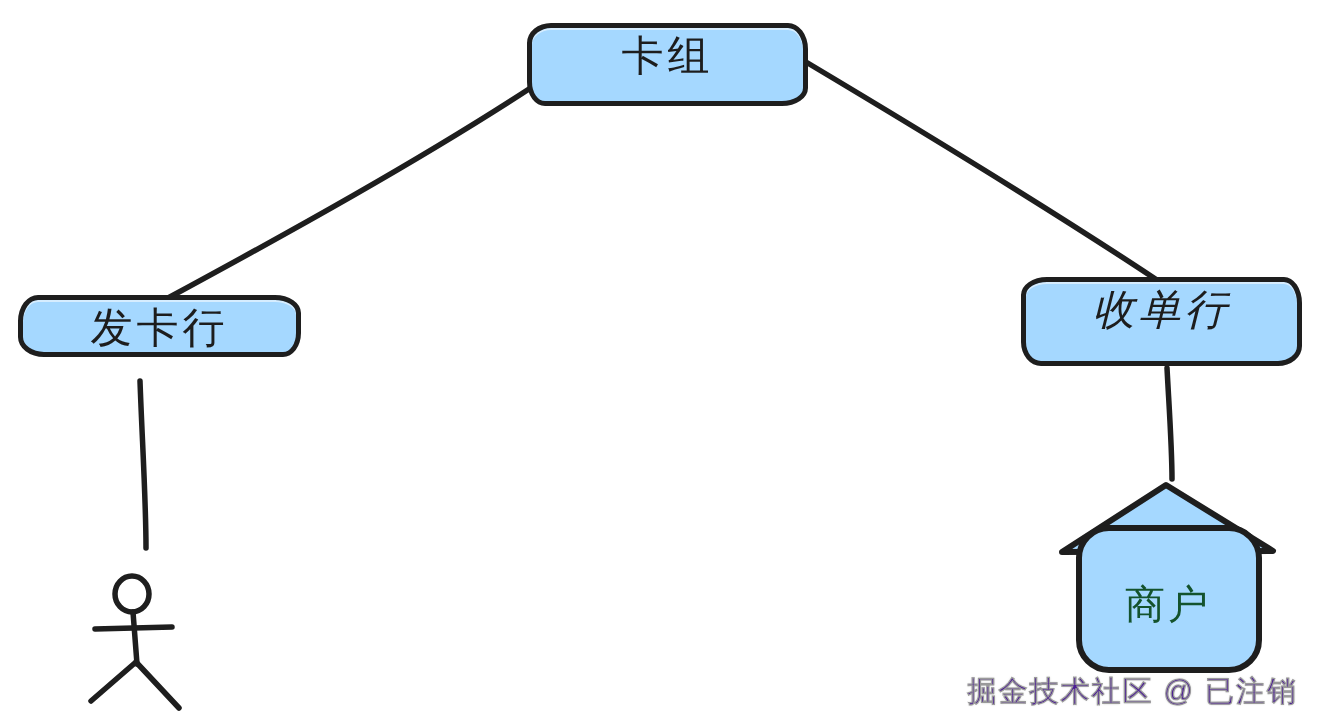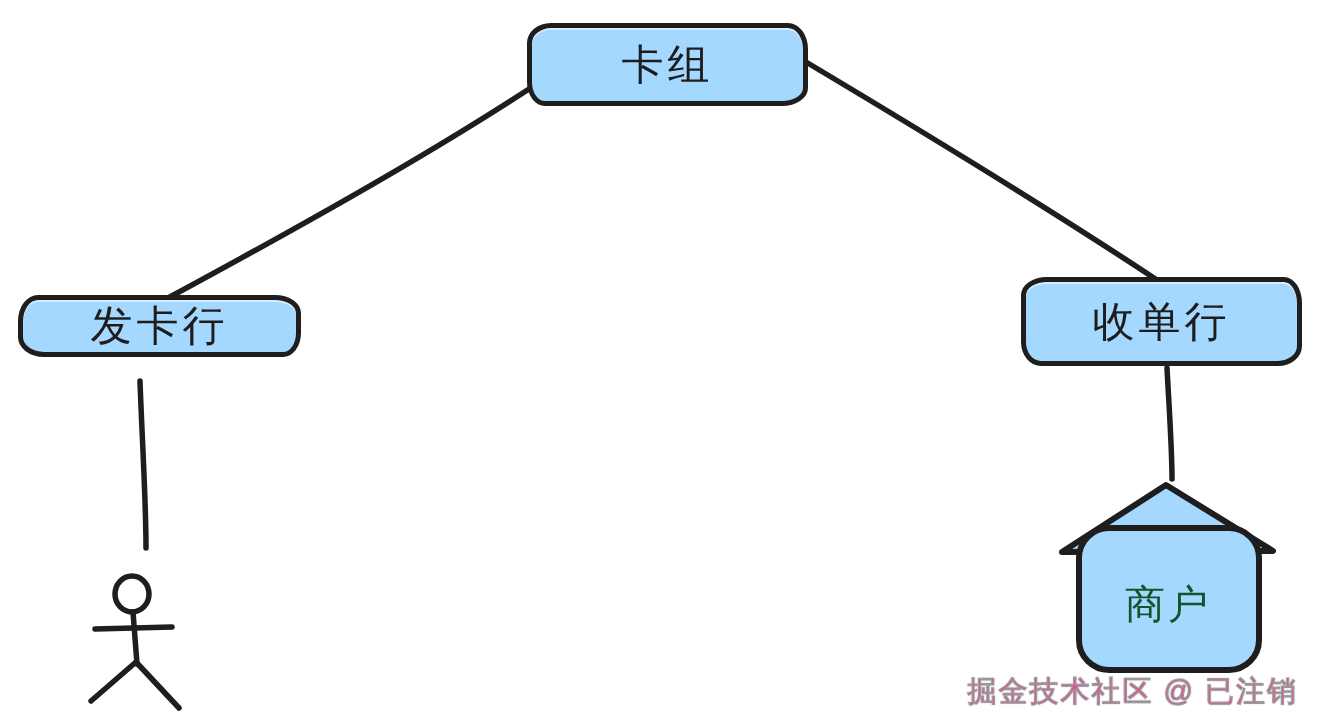--- a/index.html
+++ b/index.html
@@ -21,54 +21,54 @@
     top: 0;
     width: 1321px;
     height: 723px;
   }
   .node {
     position: absolute;
     background: #a5d8ff;
     border: 5px solid #1e1e1e;
     box-sizing: border-box;
     display: flex;
-    align-items: center;
     justify-content: center;
     font-size: 42px;
     color: #1d1d1d;
     letter-spacing: 4px;
     box-shadow: inset 0 2px 0 rgba(255,255,255,0.55);
   }
   .node-card-network {
     left: 527px; top: 23px; width: 281px; height: 83px;
     border-radius: 24px 20px 26px 18px / 20px 26px 18px 24px;
   }
   .node-issuing-bank {
     left: 18px; top: 295px; width: 283px; height: 62px;
     border-radius: 20px 26px 18px 26px / 26px 18px 24px 20px;
   }
   .node-acquiring-bank {
     left: 1021px; top: 277px; width: 281px; height: 89px;
     border-radius: 26px 18px 24px 20px / 18px 26px 20px 24px;
+    font-style: italic;
   }
   .merchant-label {
     position: absolute;
     left: 1068px; top: 577px; width: 200px;
     text-align: center;
     font-size: 40px;
     color: #14532d;
     letter-spacing: 3px;
   }
   .watermark {
     position: absolute;
     right: 23px;
     bottom: 11px;
     font-size: 29px;
     letter-spacing: 2px;
-    color: #ec4899;
+    color: #4c1d95;
     -webkit-text-stroke: 1.2px #9a9a9a;
     text-shadow: 0 0 2px rgba(120,120,120,0.7);
     white-space: nowrap;
   }
 </style>
 </head>
 <body>
 
 <div class="stage">
 

